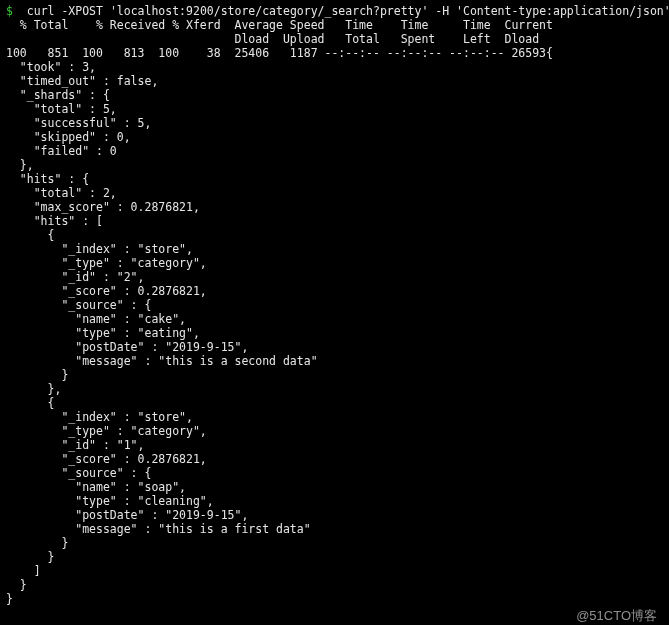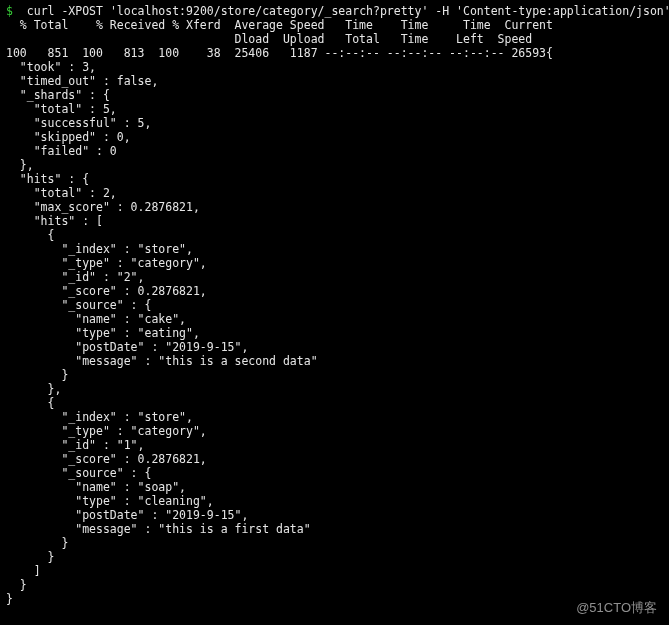--- a/index.html
+++ b/index.html
@@ -18,34 +18,34 @@
     line-height:14px;
     color:#e6e6e6;
     white-space:pre;
     letter-spacing:0;
   }
   .prompt{ color:#38d138; }
   .cmd   { color:#e6e6e6; }
   .watermark{
     position:absolute;
     right:12px;
-    bottom:8px;
+    bottom:0;
     color:#a9a9a9;
     font-family:"Microsoft YaHei","PingFang SC",Arial,sans-serif;
     font-size:13px;
     opacity:.85;
     pointer-events:none;
   }
 </style>
 </head>
 <body>
 
 <pre class="terminal"><span class="prompt">$</span>  <span class="cmd">curl -XPOST 'localhost:9200/store/category/_search?pretty' -H 'Content-type:application/json' -d'{"query":{"match":{"message":"data"}}}'</span>
 <span>  % Total    % Received % Xferd  Average Speed   Time    Time     Time  Current</span>
-<span>                                 Dload  Upload   Total   Time    Left  Speed</span>
+<span>                                 Dload  Upload   Total   Spent    Left  Dload</span>
 <span>100   851  100   813  100    38  25406   1187 --:--:-- --:--:-- --:--:-- 26593{</span>
 <span>  "took" : 3,
   "timed_out" : false,
   "_shards" : {
     "total" : 5,
     "successful" : 5,
     "skipped" : 0,
     "failed" : 0
   },
   "hits" : {

